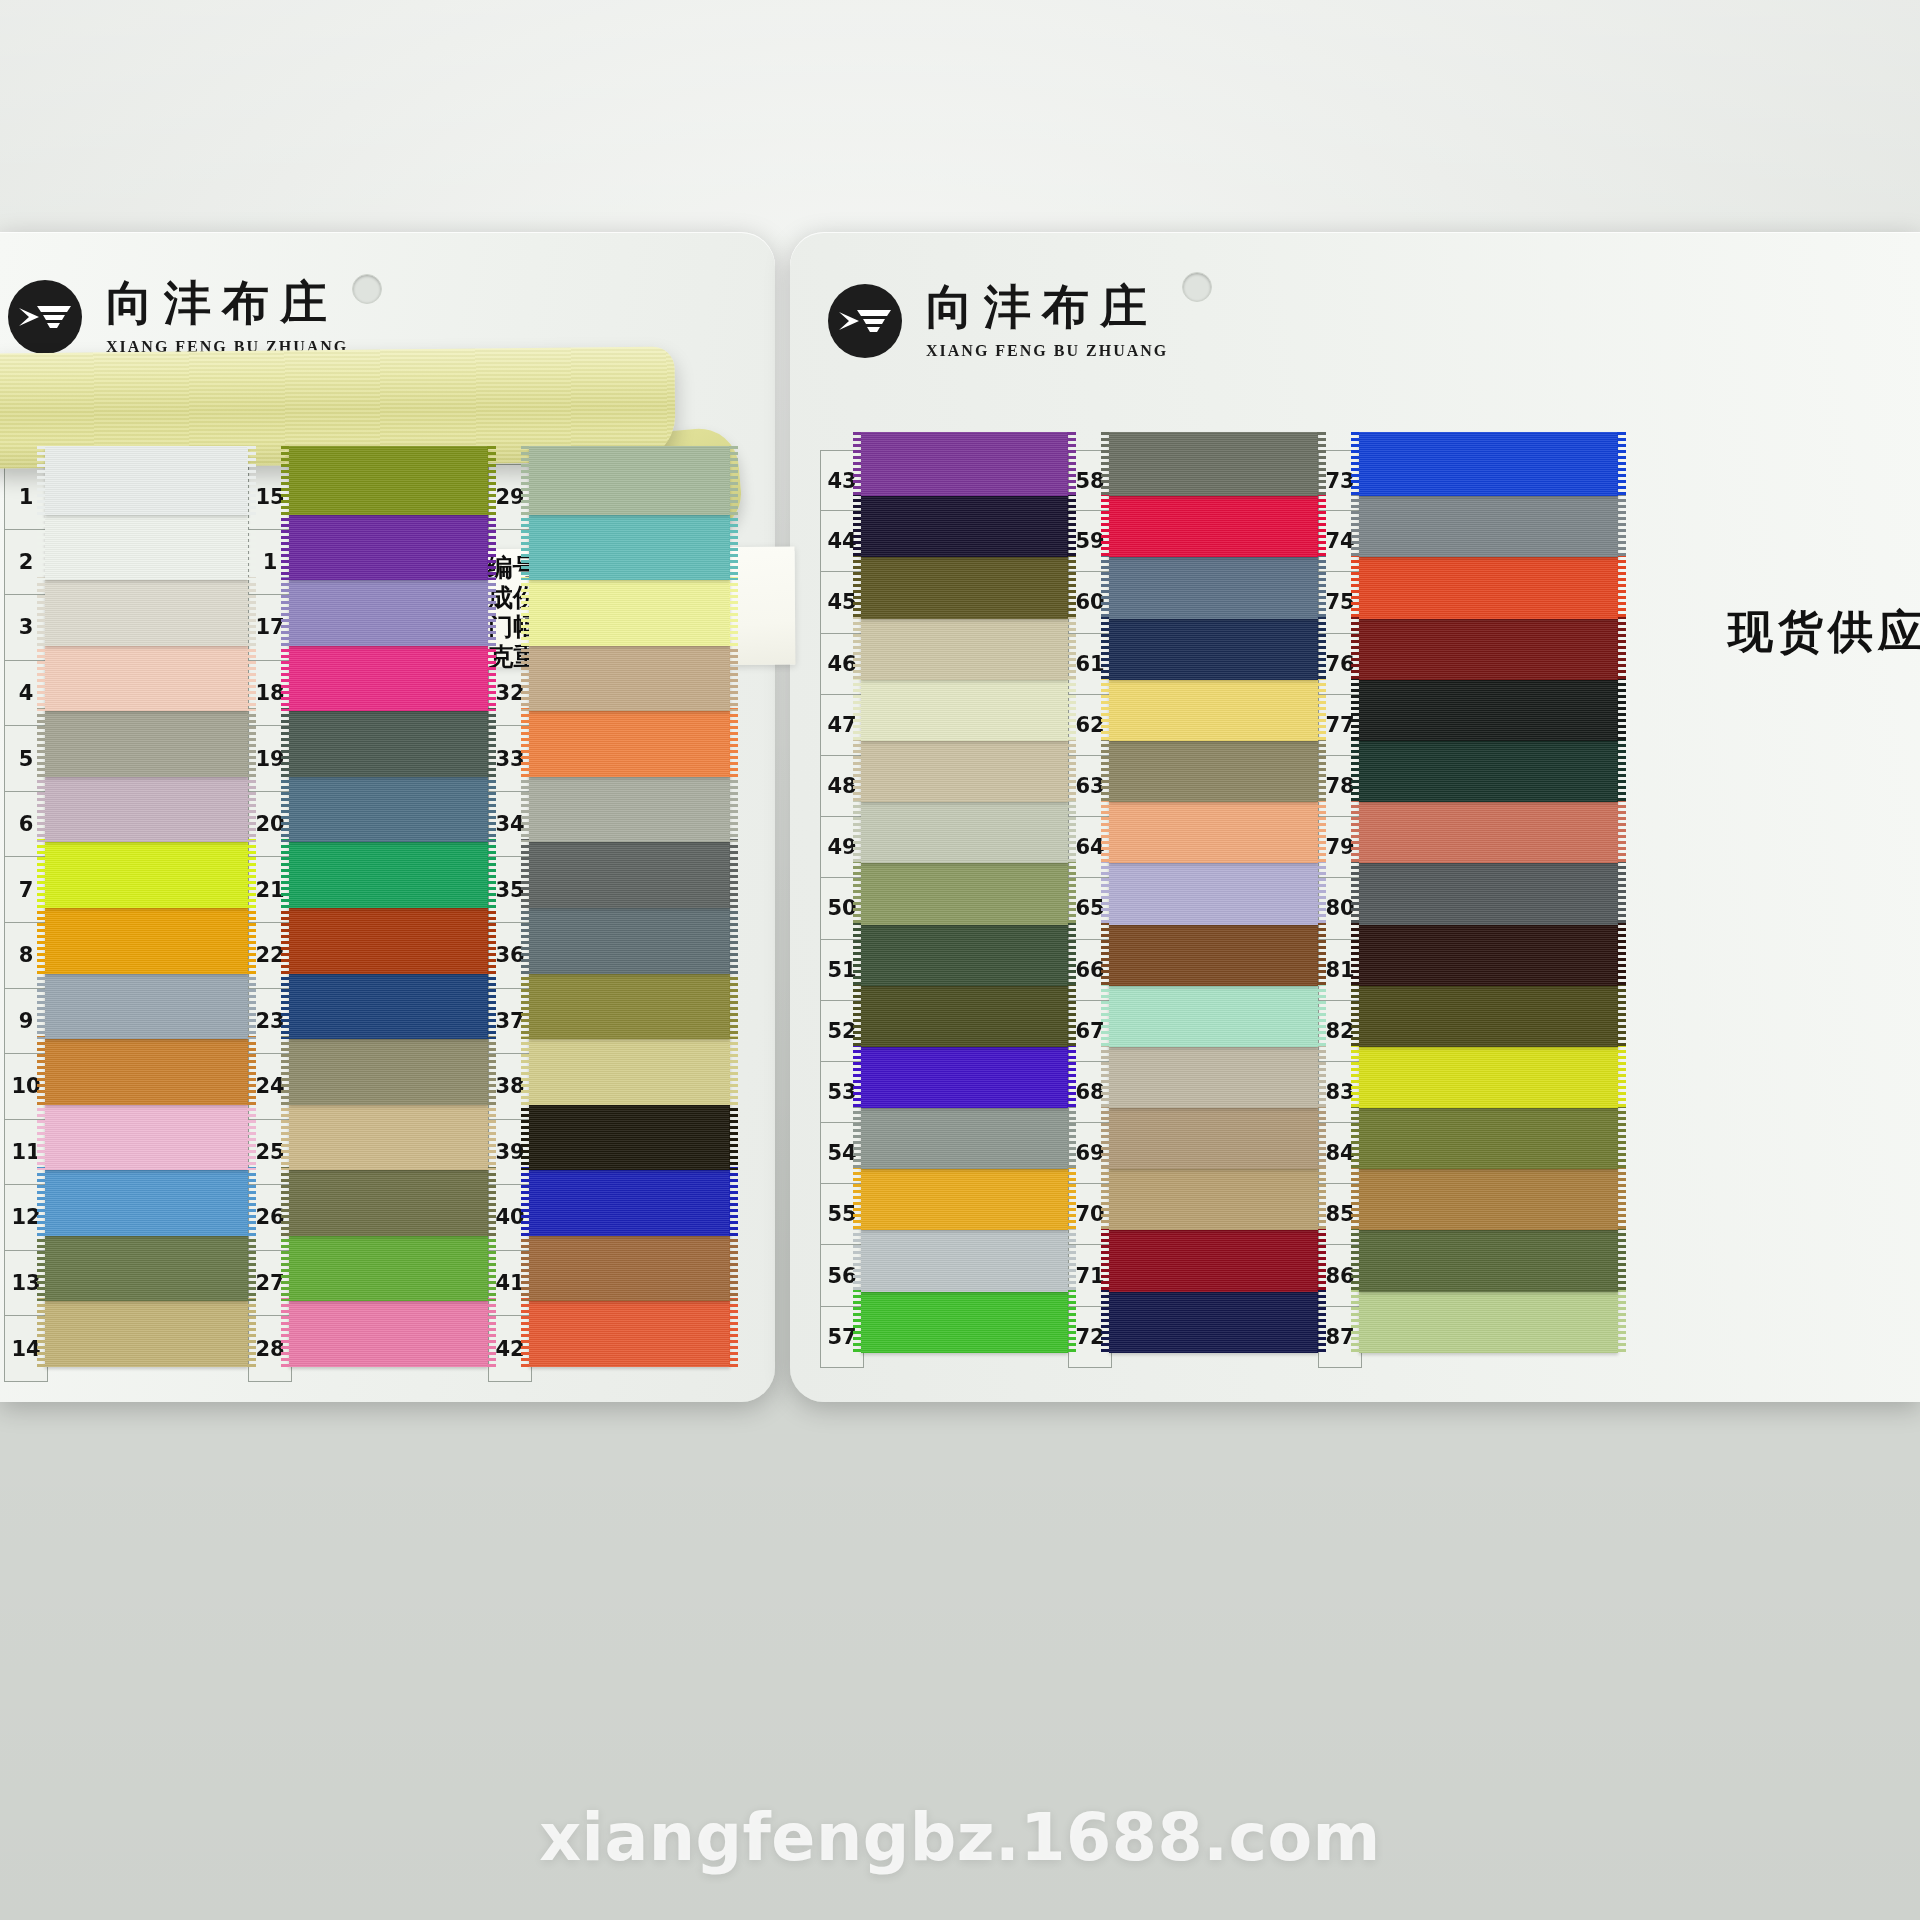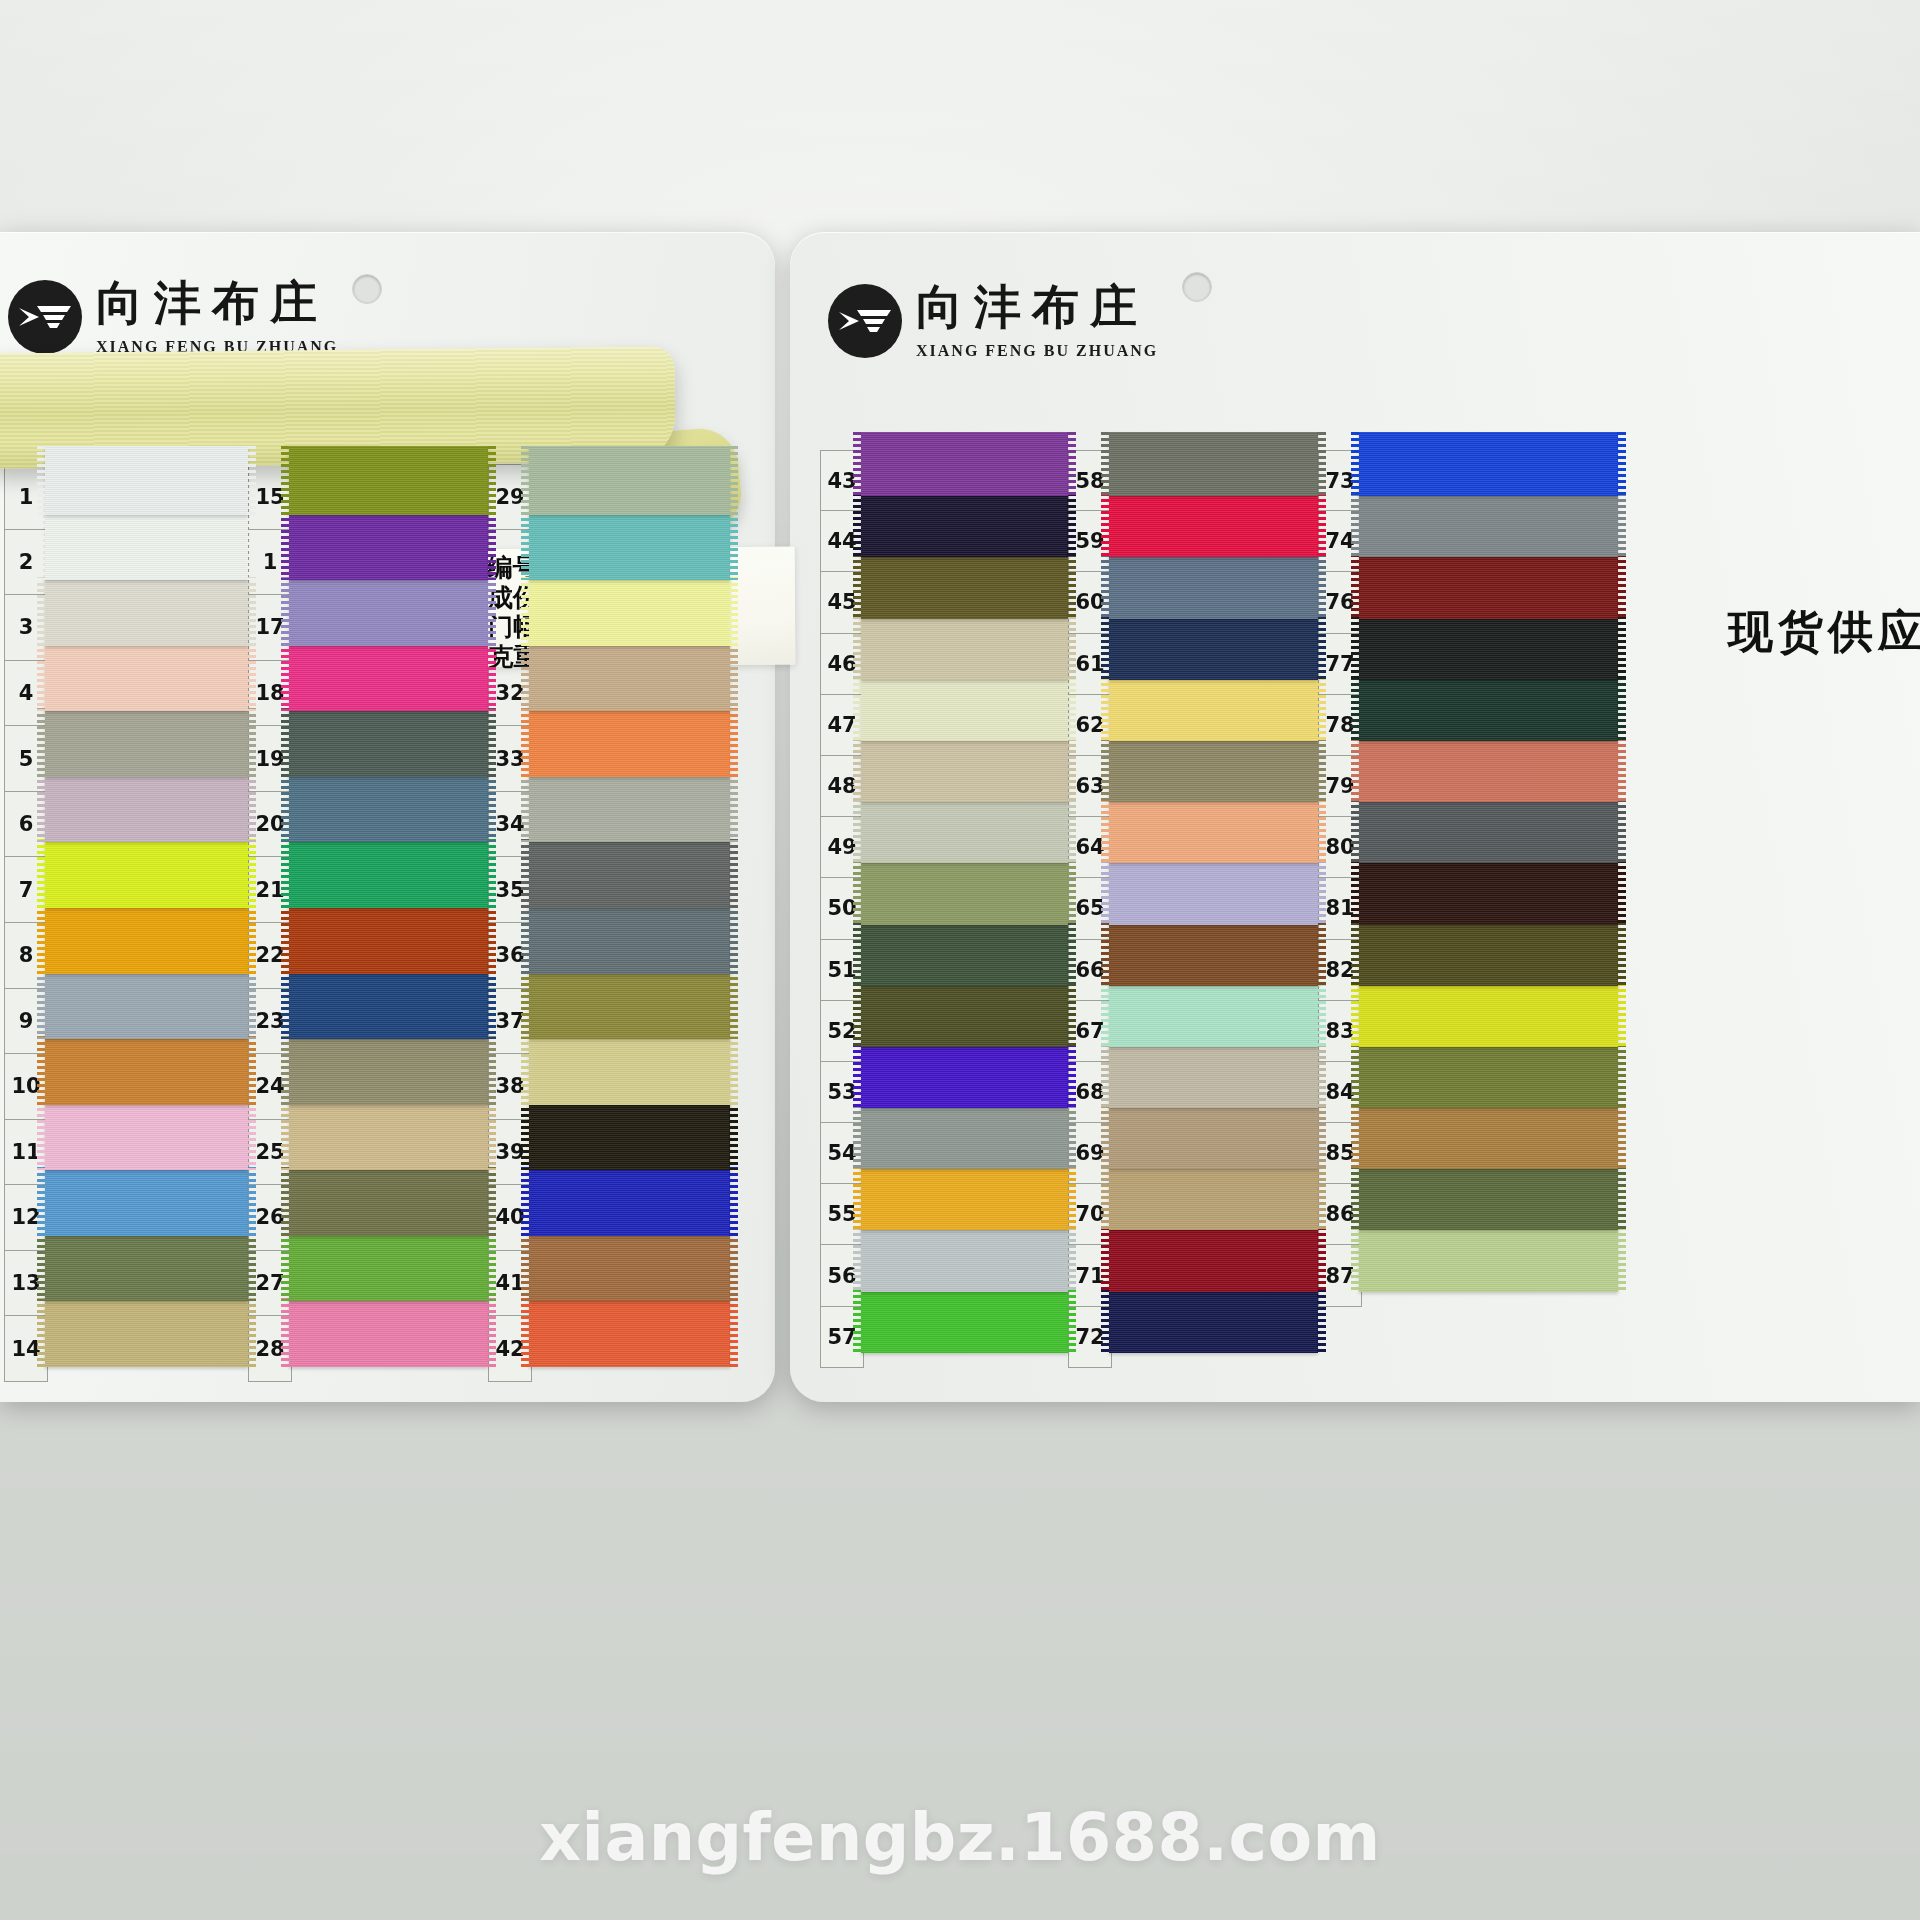--- a/index.html
+++ b/index.html
@@ -36,21 +36,21 @@
     border-radius:34px 0 0 34px;
     background:linear-gradient(260deg,#f6f8f5 0%,#eef1ed 55%,#e9ece8 100%);
   }
   .punch{
     position:absolute; width:30px; height:30px; border-radius:50%;
     background:#dfe3de; box-shadow:inset 0 1px 3px rgba(0,0,0,.28);
     border:1px solid #cdd2cb;
   }
 
   
-  .brand{ position:absolute; display:flex; align-items:center; gap:14px; }
+  .brand{ position:absolute; display:flex; align-items:center; gap:24px; }
   .brand-mark{
     width:74px; height:74px; border-radius:50%;
     background:#1d1d1d; position:relative; flex:none;
     display:flex; align-items:center; justify-content:center;
   }
   .brand-mark svg{ width:60px; height:42px; }
   .brand-text{ display:flex; flex-direction:column; }
   .brand-cn{
     font-family:"Liberation Serif", serif;
     font-size:47px; font-weight:bold; letter-spacing:11px;
@@ -826,20 +826,28 @@
         </div>
         <div class="row" style="height: 61.2px;">
           <div class="numcell">74</div>
           <div class="swatch">
             <i style="background: rgb(124, 133, 137); z-index: 39;">
               <em></em>
             </i>
           </div>
         </div>
         <div class="row" style="height: 61.2px;">
+          <div class="numcell">75</div>
+          <div class="swatch">
+            <i style="background: rgb(227, 70, 34); z-index: 38;">
+              <em></em>
+            </i>
+          </div>
+        </div>
+        <div class="row" style="height: 61.2px;">
           <div class="numcell">76</div>
           <div class="swatch">
             <i style="background: rgb(118, 23, 21); z-index: 37;">
               <em></em>
             </i>
           </div>
         </div>
         <div class="row" style="height: 61.2px;">
           <div class="numcell">77</div>
           <div class="swatch">

